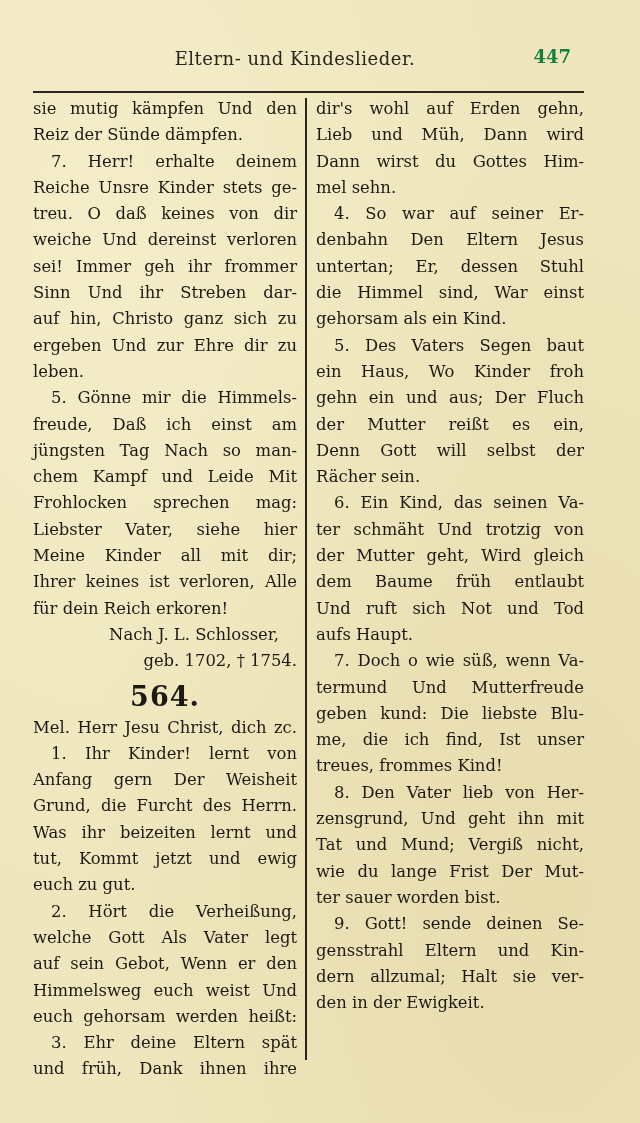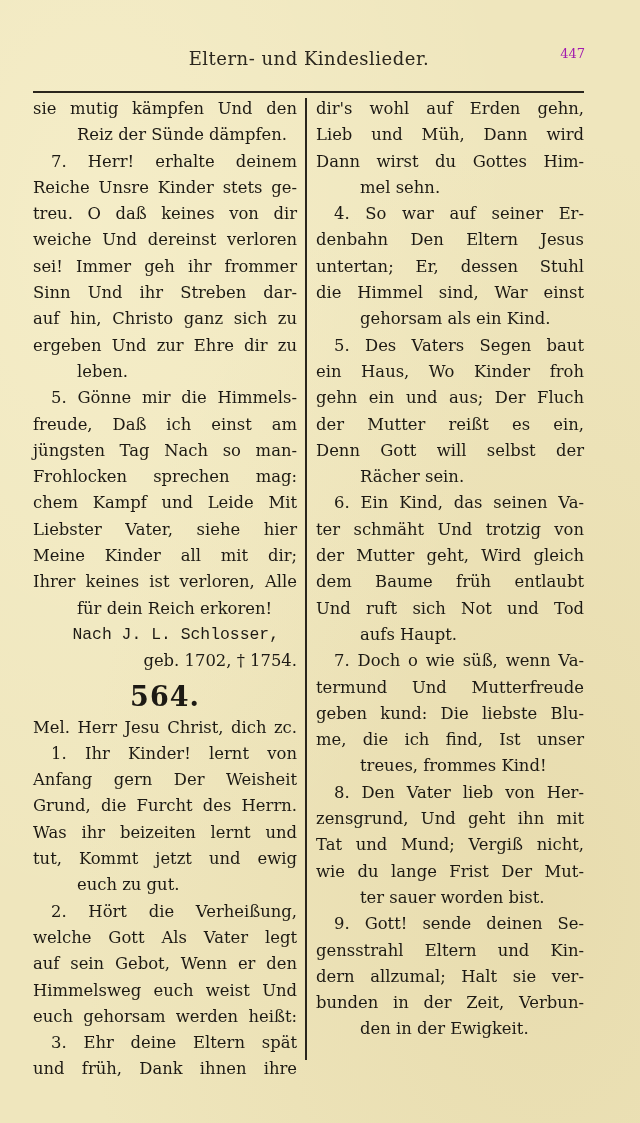--- a/index.html
+++ b/index.html
@@ -8,50 +8,50 @@
     background: #efe6bd;
     background-image:
       radial-gradient(ellipse at 15% 20%, rgba(255,250,220,0.35), rgba(0,0,0,0) 55%),
       radial-gradient(ellipse at 85% 80%, rgba(210,190,130,0.25), rgba(0,0,0,0) 60%);
     font-family: "DejaVu Serif", "Liberation Serif", serif;
     color: #1d1a14;
     position: relative;
   }
   .page { position: absolute; left: 0; top: 0; width: 640px; height: 1123px; }
   .running-head {
-    position: absolute; top: 44px; left: 33px; width: 552px; height: 36px;
+    position: absolute; top: 44px; left: 19px; width: 552px; height: 36px;
   }
   .running-title {
     position: absolute; left: 0; right: 0; top: 4px; text-align: center;
     font-size: 18px; letter-spacing: 0.5px; color: #2a261d;
   }
   .page-number {
     position: absolute; right: 0; top: 2px;
-    font-size: 13px; font-weight: normal; color: #a21caf;
+    font-size: 18px; font-weight: bold; color: #15803d;
   }
   .head-rule {
     position: absolute; left: 33px; top: 91px; width: 551px; height: 2px;
     background: #2a261d;
   }
   .col {
     position: absolute; top: 96px;
     font-size: 16.4px; line-height: 26.3px;
   }
   .col-left { left: 33px; width: 264px; }
   .col-right { left: 316px; width: 268px; }
   .col-rule {
     position: absolute; left: 305px; top: 98px; width: 1.5px; height: 962px;
     background: #2a261d;
   }
   .line {
     display: block; white-space: nowrap;
     text-align: justify; text-align-last: justify;
     height: 26.3px; overflow: visible;
   }
-  .line.last { text-align-last: left; margin-left: 44px; }
+  .line.last { text-align-last: left; }
   .line.indent { padding-left: 18px; }
   .line.right { text-align: right; text-align-last: right; }
   .hymn-number {
     display: block; text-align: left; text-align-last: center;
     font-size: 27px; font-weight: bold; height: 40px; line-height: 44px;
     letter-spacing: 1px;
   }
 </style>
 </head>
 <body>
@@ -72,27 +72,27 @@
     <span class="line">treu. O daß keines von dir</span>
     <span class="line">weiche Und dereinst verloren</span>
     <span class="line">sei! Immer geh ihr frommer</span>
     <span class="line">Sinn Und ihr Streben dar-</span>
     <span class="line">auf hin, Christo ganz sich zu</span>
     <span class="line">ergeben Und zur Ehre dir zu</span>
     <span class="line last">leben.</span>
     <span class="line indent">5. Gönne mir die Himmels-</span>
     <span class="line">freude, Daß ich einst am</span>
     <span class="line">jüngsten Tag Nach so man-</span>
+    <span class="line">chem Kampf und Leide Mit</span>
     <span class="line">Frohlocken sprechen mag:</span>
-    <span class="line">chem Kampf und Leide Mit</span>
     <span class="line">Liebster Vater, siehe hier</span>
     <span class="line">Meine Kinder all mit dir;</span>
     <span class="line">Ihrer keines ist verloren, Alle</span>
     <span class="line last">für dein Reich erkoren!</span>
-    <span class="line right" style="padding-right:18px;font-family:Liberation Mono, monospace;">Nach J. L. Schlosser,</span>
+    <span class="line right" style="padding-right:18px;">Nach J. L. Schlosser,</span>
     <span class="line right">geb. 1702, † 1754.</span>
 
     <span class="hymn-number">564.</span>
     <span class="line">Mel. Herr Jesu Christ, dich zc.</span>
 
     <span class="line indent">1. Ihr Kinder! lernt von</span>
     <span class="line">Anfang gern Der Weisheit</span>
     <span class="line">Grund, die Furcht des Herrn.</span>
     <span class="line">Was ihr beizeiten lernt und</span>
     <span class="line">tut, Kommt jetzt und ewig</span>
@@ -136,16 +136,15 @@
     <span class="line">me, die ich find, Ist unser</span>
     <span class="line last">treues, frommes Kind!</span>
     <span class="line indent">8. Den Vater lieb von Her-</span>
     <span class="line">zensgrund, Und geht ihn mit</span>
     <span class="line">Tat und Mund; Vergiß nicht,</span>
     <span class="line">wie du lange Frist Der Mut-</span>
     <span class="line last">ter sauer worden bist.</span>
     <span class="line indent">9. Gott! sende deinen Se-</span>
     <span class="line">gensstrahl Eltern und Kin-</span>
     <span class="line">dern allzumal; Halt sie ver-</span>
-    <span class="line">bunden in der Zeit, Verbun-</span>
     <span class="line last">den in der Ewigkeit.</span>
   </div>
 </div>
 
 </body></html>

